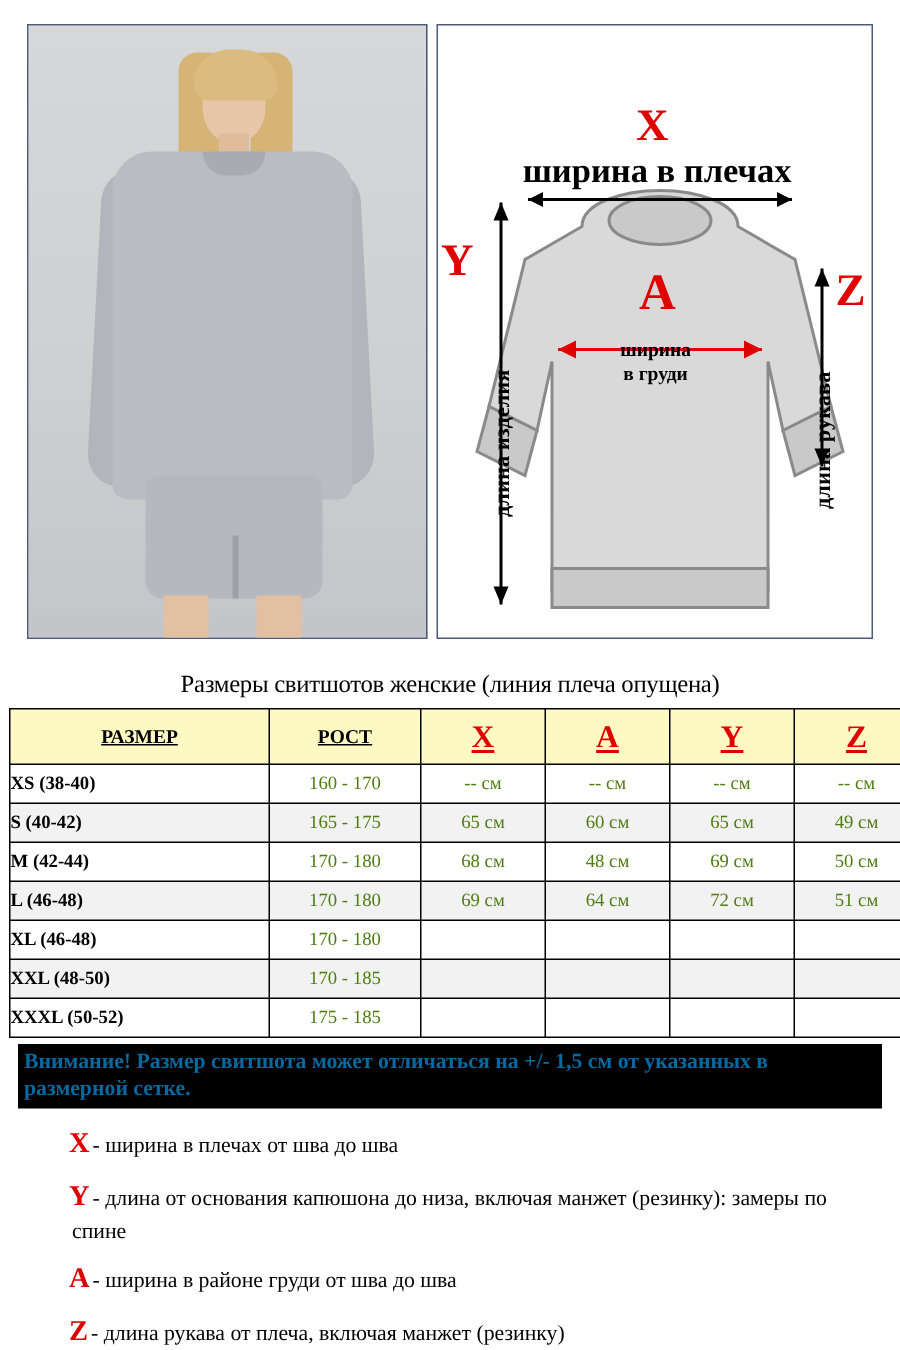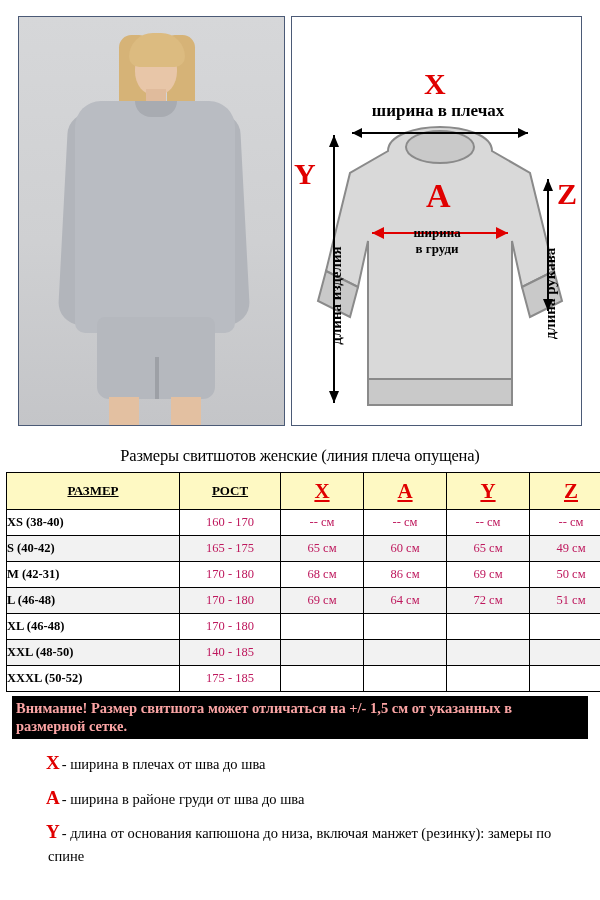--- a/index.html
+++ b/index.html
@@ -134,21 +134,21 @@
     font-size: 30px;
     font-weight: bold;
     color: #e00000;
     font-family: "Liberation Serif", serif;
   }
   .diag-x-text {
     position: absolute;
     left: 16px; top: 84px;
     width: 260px;
     text-align: center;
-    font-size: 17px;
+    font-size: 23px;
     font-weight: bold;
   }
   .diag-y-letter {
     position: absolute;
     left: 2px; top: 140px;
     font-size: 30px;
     font-weight: bold;
     color: #e00000;
   }
   .diag-y-text {
@@ -238,32 +238,32 @@
     text-align: left;
     padding-left: 0;
     font-weight: bold;
     font-size: 12.5px;
   }
   table.sizes tr.alt td {
     background: #f2f2f2;
     margin-left: 24px;
   }
   table.sizes td.val {
-    color: #be185d;
+    color: #4d7c0f;
   }
   .col-size { width: 168px; }
   .col-rost { width: 96px; }
   .col-m { width: 78px; }
 
   
   .warning {
     width: 576px;
     margin: 4px auto 0 auto;
     background: #000;
-    color: #fca5a5;
+    color: #0369a1;
     font-weight: bold;
     font-size: 14.5px;
     line-height: 1.25;
     padding: 3px 4px 4px 4px;
     box-sizing: border-box;
   }
 
   
   .legend {
     width: 560px;
@@ -380,24 +380,24 @@
       </tr>
       <tr class="alt">
         <td class="size-col">S (40-42)</td>
         <td class="val">165 - 175</td>
         <td class="val">65 см</td>
         <td class="val">60 см</td>
         <td class="val">65 см</td>
         <td class="val">49 см</td>
       </tr>
       <tr>
-        <td class="size-col">M (42-31)</td>
+        <td class="size-col">M (42-44)</td>
         <td class="val">170 - 180</td>
         <td class="val">68 см</td>
-        <td class="val">86 см</td>
+        <td class="val">48 см</td>
         <td class="val">69 см</td>
         <td class="val">50 см</td>
       </tr>
       <tr class="alt">
         <td class="size-col">L (46-48)</td>
         <td class="val">170 - 180</td>
         <td class="val">69 см</td>
         <td class="val">64 см</td>
         <td class="val">72 см</td>
         <td class="val">51 см</td>
@@ -405,21 +405,21 @@
       <tr>
         <td class="size-col">XL (46-48)</td>
         <td class="val">170 - 180</td>
         <td class="val"></td>
         <td class="val"></td>
         <td class="val"></td>
         <td class="val"></td>
       </tr>
       <tr class="alt">
         <td class="size-col">XXL (48-50)</td>
-        <td class="val">140 - 185</td>
+        <td class="val">170 - 185</td>
         <td class="val"></td>
         <td class="val"></td>
         <td class="val"></td>
         <td class="val"></td>
       </tr>
       <tr>
         <td class="size-col">XXXL (50-52)</td>
         <td class="val">175 - 185</td>
         <td class="val"></td>
         <td class="val"></td>
@@ -429,20 +429,23 @@
     </tbody>
   </table>
 
   <div class="warning">Внимание! Размер свитшота может отличаться на +/- 1,5 см от указанных в размерной сетке.</div>
 
   <div class="legend">
     <div class="legend-row">
       <span class="legend-letter">X</span><span>- ширина в плечах от шва до шва</span>
     </div>
     <div class="legend-row">
+      <span class="legend-letter">Y</span><span>- длина от основания капюшона до низа, включая манжет (резинку): замеры по спине</span>
+    </div>
+    <div class="legend-row">
       <span class="legend-letter">A</span><span>- ширина в районе груди от шва до шва</span>
     </div>
     <div class="legend-row">
-      <span class="legend-letter">Y</span><span>- длина от основания капюшона до низа, включая манжет (резинку): замеры по спине</span>
+      <span class="legend-letter">Z</span><span>- длина рукава от плеча, включая манжет (резинку)</span>
     </div>
   </div>
 
 </div>
 
 </body></html>

